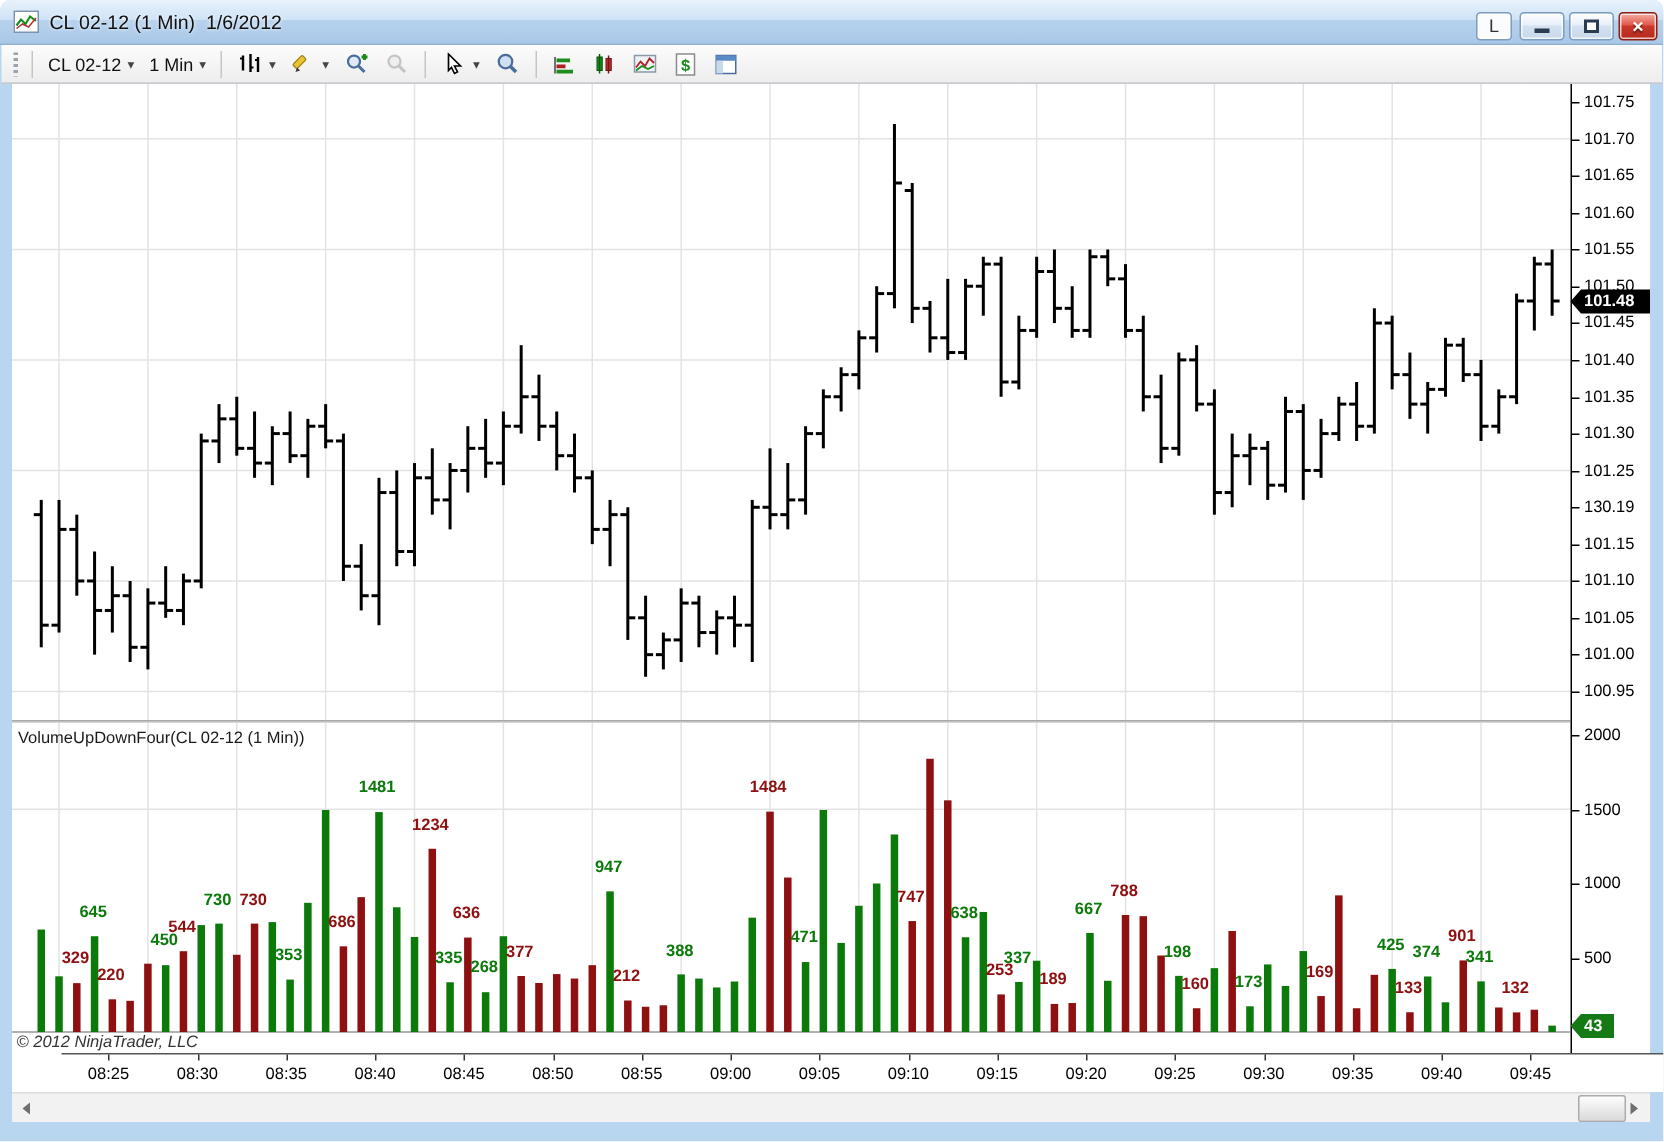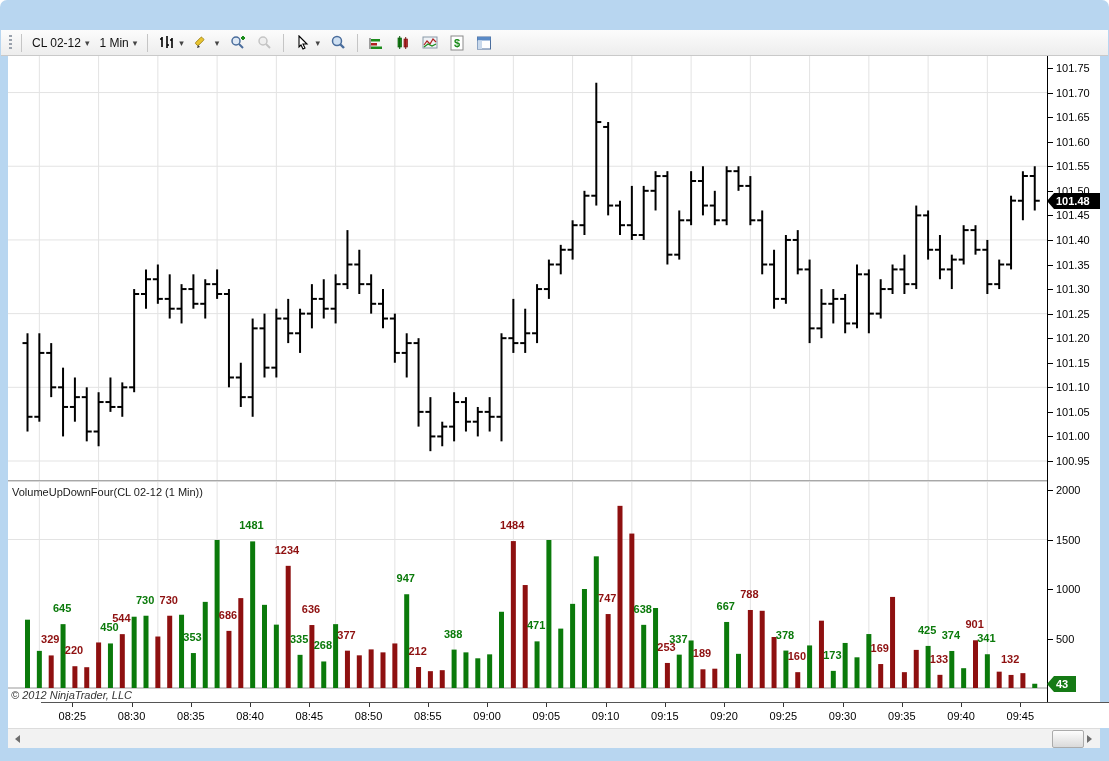--- a/index.html
+++ b/index.html
@@ -78,20 +78,37 @@
   #sb-right { right:2px; } #sb-right .tri { border-left:5px solid #6e6e6e; }
   #sb-thumb { position:absolute; left:1044px; top:1px; width:32px; height:18px;
     background:linear-gradient(#fdfdfd,#dadada); border:1px solid #ababab; border-radius:2px; }
   svg text { font-family:"Liberation Sans", sans-serif; }
 </style>
 </head>
 <body>
 
 <div id="window">
 
+  <div id="titlebar">
+    <span id="title-icon">
+        <svg width="15" height="13" viewBox="0 0 15 13">
+          <polyline points="1,9 4,5 7,8 10,3 14,6" fill="none" stroke="#1a8a1a" stroke-width="1.4"></polyline>
+          <polyline points="1,11 5,8 9,10 14,4" fill="none" stroke="#b03030" stroke-width="1"></polyline>
+        </svg>
+      </span>
+    <span id="window-title">CL 02-12 (1 Min)  1/6/2012</span>
+    <div class="winbtn" id="btn-link">L</div>
+    <div class="winbtn" id="btn-min">
+        <span class="glyph"></span>
+      </div>
+    <div class="winbtn" id="btn-max">
+        <span class="glyph"></span>
+      </div>
+    <div class="winbtn" id="btn-close">×</div>
+  </div>
 
   <div id="toolbar">
     <span id="grip"></span>
     <span class="tsep"></span>
     <span class="tool">
         <span>CL 02-12</span>
         <span class="caret">▾</span>
       </span>
     <span class="tool">
         <span>1 Min</span>
@@ -617,21 +634,21 @@
       <span class="axis-label" style="top:153.37499999999162px">101.45</span>
       <span class="axis-tick" style="top:183.93749999999022px"></span>
       <span class="axis-label" style="top:177.93749999999022px">101.40</span>
       <span class="axis-tick" style="top:208.49999999998883px"></span>
       <span class="axis-label" style="top:202.49999999998883px">101.35</span>
       <span class="axis-tick" style="top:233.06249999998744px"></span>
       <span class="axis-label" style="top:227.06249999998744px">101.30</span>
       <span class="axis-tick" style="top:257.624999999986px"></span>
       <span class="axis-label" style="top:251.62499999998602px">101.25</span>
       <span class="axis-tick" style="top:282.18749999998465px"></span>
-      <span class="axis-label" style="top:276.18749999998465px">101.20</span>
+      <span class="axis-label" style="top:276.18749999998465px">130.19</span>
       <span class="axis-tick" style="top:306.74999999998323px"></span>
       <span class="axis-label" style="top:300.74999999998323px">101.15</span>
       <span class="axis-tick" style="top:331.31249999998187px"></span>
       <span class="axis-label" style="top:325.31249999998187px">101.10</span>
       <span class="axis-tick" style="top:355.87499999998045px"></span>
       <span class="axis-label" style="top:349.87499999998045px">101.05</span>
       <span class="axis-tick" style="top:380.4374999999791px"></span>
       <span class="axis-label" style="top:374.4374999999791px">101.00</span>
       <span class="axis-tick" style="top:404.99999999997766px"></span>
       <span class="axis-label" style="top:398.99999999997766px">100.95</span>
@@ -714,21 +731,21 @@
     <span class="vlabel" style="left:454.09999999999997px; top:627.588px; transform:translateX(-55%); color:#0B7A0B">388</span>
     <span class="vlabel" style="left:513.3499999999999px; top:519.0840000000001px; transform:translateX(-55%); color:#8E1010">1484</span>
     <span class="vlabel" style="left:537.05px; top:619.371px; transform:translateX(-55%); color:#0B7A0B">471</span>
     <span class="vlabel" style="left:608.15px; top:592.047px; transform:translateX(-55%); color:#8E1010">747</span>
     <span class="vlabel" style="left:643.6999999999999px; top:602.838px; transform:translateX(-55%); color:#0B7A0B">638</span>
     <span class="vlabel" style="left:667.4px; top:640.953px; transform:translateX(-55%); color:#8E1010">253</span>
     <span class="vlabel" style="left:679.25px; top:632.637px; transform:translateX(-55%); color:#0B7A0B">337</span>
     <span class="vlabel" style="left:702.9499999999999px; top:647.289px; transform:translateX(-55%); color:#8E1010">189</span>
     <span class="vlabel" style="left:726.65px; top:599.967px; transform:translateX(-55%); color:#0B7A0B">667</span>
     <span class="vlabel" style="left:750.35px; top:587.988px; transform:translateX(-55%); color:#8E1010">788</span>
-    <span class="vlabel" style="left:785.9px; top:628.578px; transform:translateX(-55%); color:#0B7A0B">378</span>
+    <span class="vlabel" style="left:785.9px; top:628.578px; transform:translateX(-55%); color:#0B7A0B">198</span>
     <span class="vlabel" style="left:797.75px; top:650.16px; transform:translateX(-55%); color:#8E1010">160</span>
     <span class="vlabel" style="left:833.3px; top:648.873px; transform:translateX(-55%); color:#0B7A0B">173</span>
     <span class="vlabel" style="left:880.6999999999999px; top:642.042px; transform:translateX(-55%); color:#8E1010">169</span>
     <span class="vlabel" style="left:928.1px; top:623.925px; transform:translateX(-55%); color:#0B7A0B">425</span>
     <span class="vlabel" style="left:939.9499999999999px; top:652.833px; transform:translateX(-55%); color:#8E1010">133</span>
     <span class="vlabel" style="left:951.8px; top:628.9739999999999px; transform:translateX(-55%); color:#0B7A0B">374</span>
     <span class="vlabel" style="left:975.5px; top:618.2819999999999px; transform:translateX(-55%); color:#8E1010">901</span>
     <span class="vlabel" style="left:987.35px; top:632.241px; transform:translateX(-55%); color:#0B7A0B">341</span>
     <span class="vlabel" style="left:1011.05px; top:652.932px; transform:translateX(-55%); color:#8E1010">132</span>
   </div>

